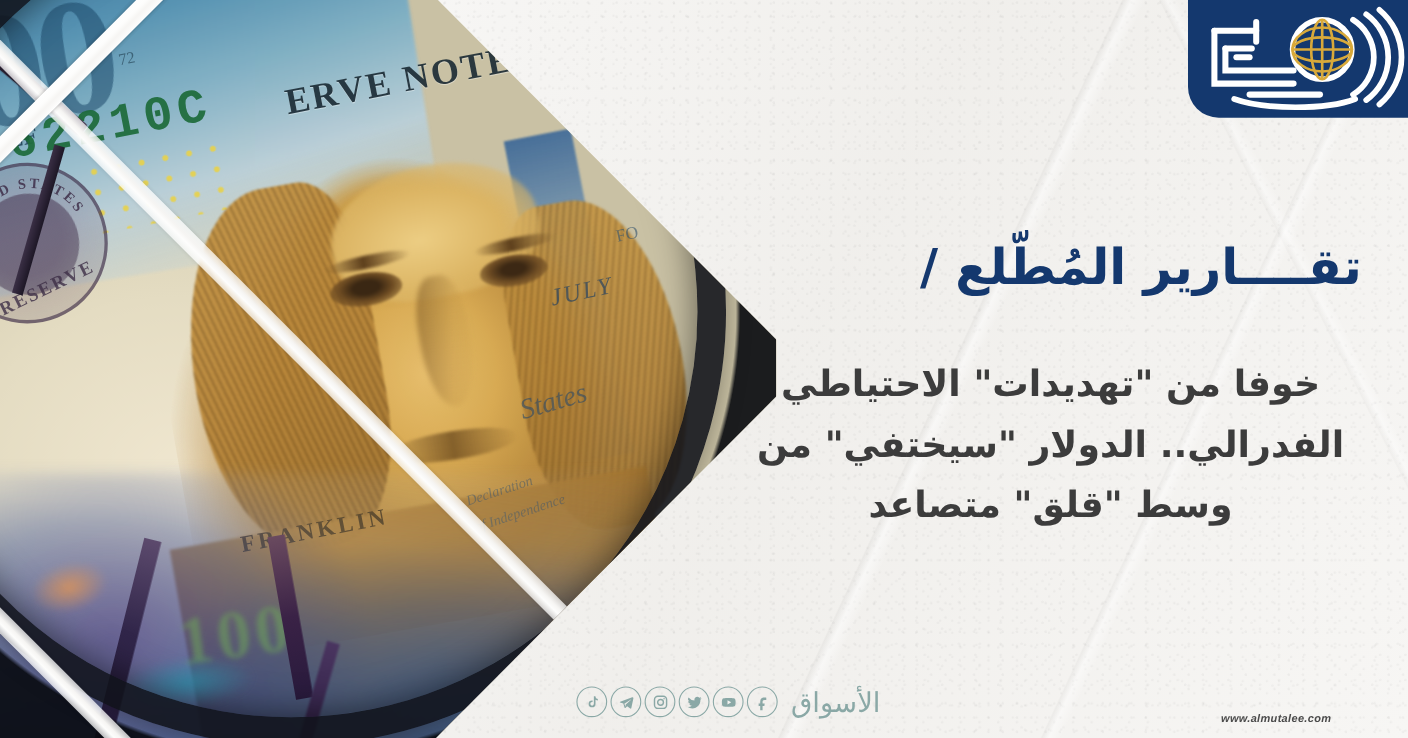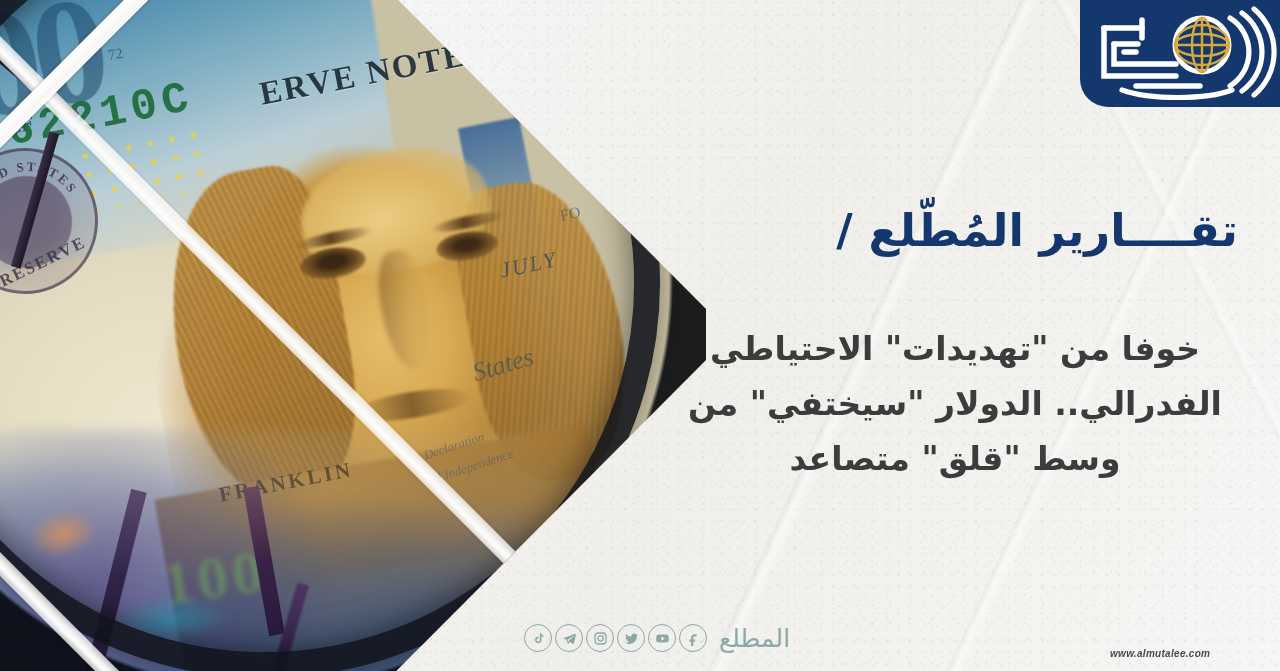--- a/index.html
+++ b/index.html
@@ -433,21 +433,21 @@
     left:1080px; top:-6px;
     width:200px; height:113px;
     background:#14386e;
     border-radius:0 0 0 28px;
     overflow:hidden;
   }
   #logo-svg{ position:absolute; left:0; top:0; }
 
   #title{
     position:absolute;
-    right:42px; top:204px;
+    right:42px; top:216px;
     width:560px;
     text-align:right;
     direction:rtl;
     font-family:"DejaVu Sans", sans-serif;
     font-weight:700;
     font-size:45px;
     letter-spacing:0px;
     color:#14386e;
     white-space:nowrap;
   }
@@ -659,18 +659,18 @@
         <path d="M10.2 15.2V8.8L15.6 12z" fill="#f3f2f0"></path>
       </svg>
     </div>
 
     <div class="soc">
       <svg width="15" height="15" viewBox="0 0 24 24" fill="currentColor">
         <path d="M14.6 8.4h2.4V5.3c-.42-.06-1.76-.18-3.32-.18-3.28 0-5.52 2.06-5.52 5.86v2.72H5.9v3.45h2.26V24h3.45v-6.85h2.63l.4-3.45h-3.03v-2.39c0-1.78.48-2.91 2.99-2.91z"></path>
       </svg>
     </div>
 
-    <div id="social-label">المطلع</div>
+    <div id="social-label">الأسواق</div>
   </div>
 
   <div id="site-url">www.almutalee.com</div>
 
 </div>
 
 </body></html>

